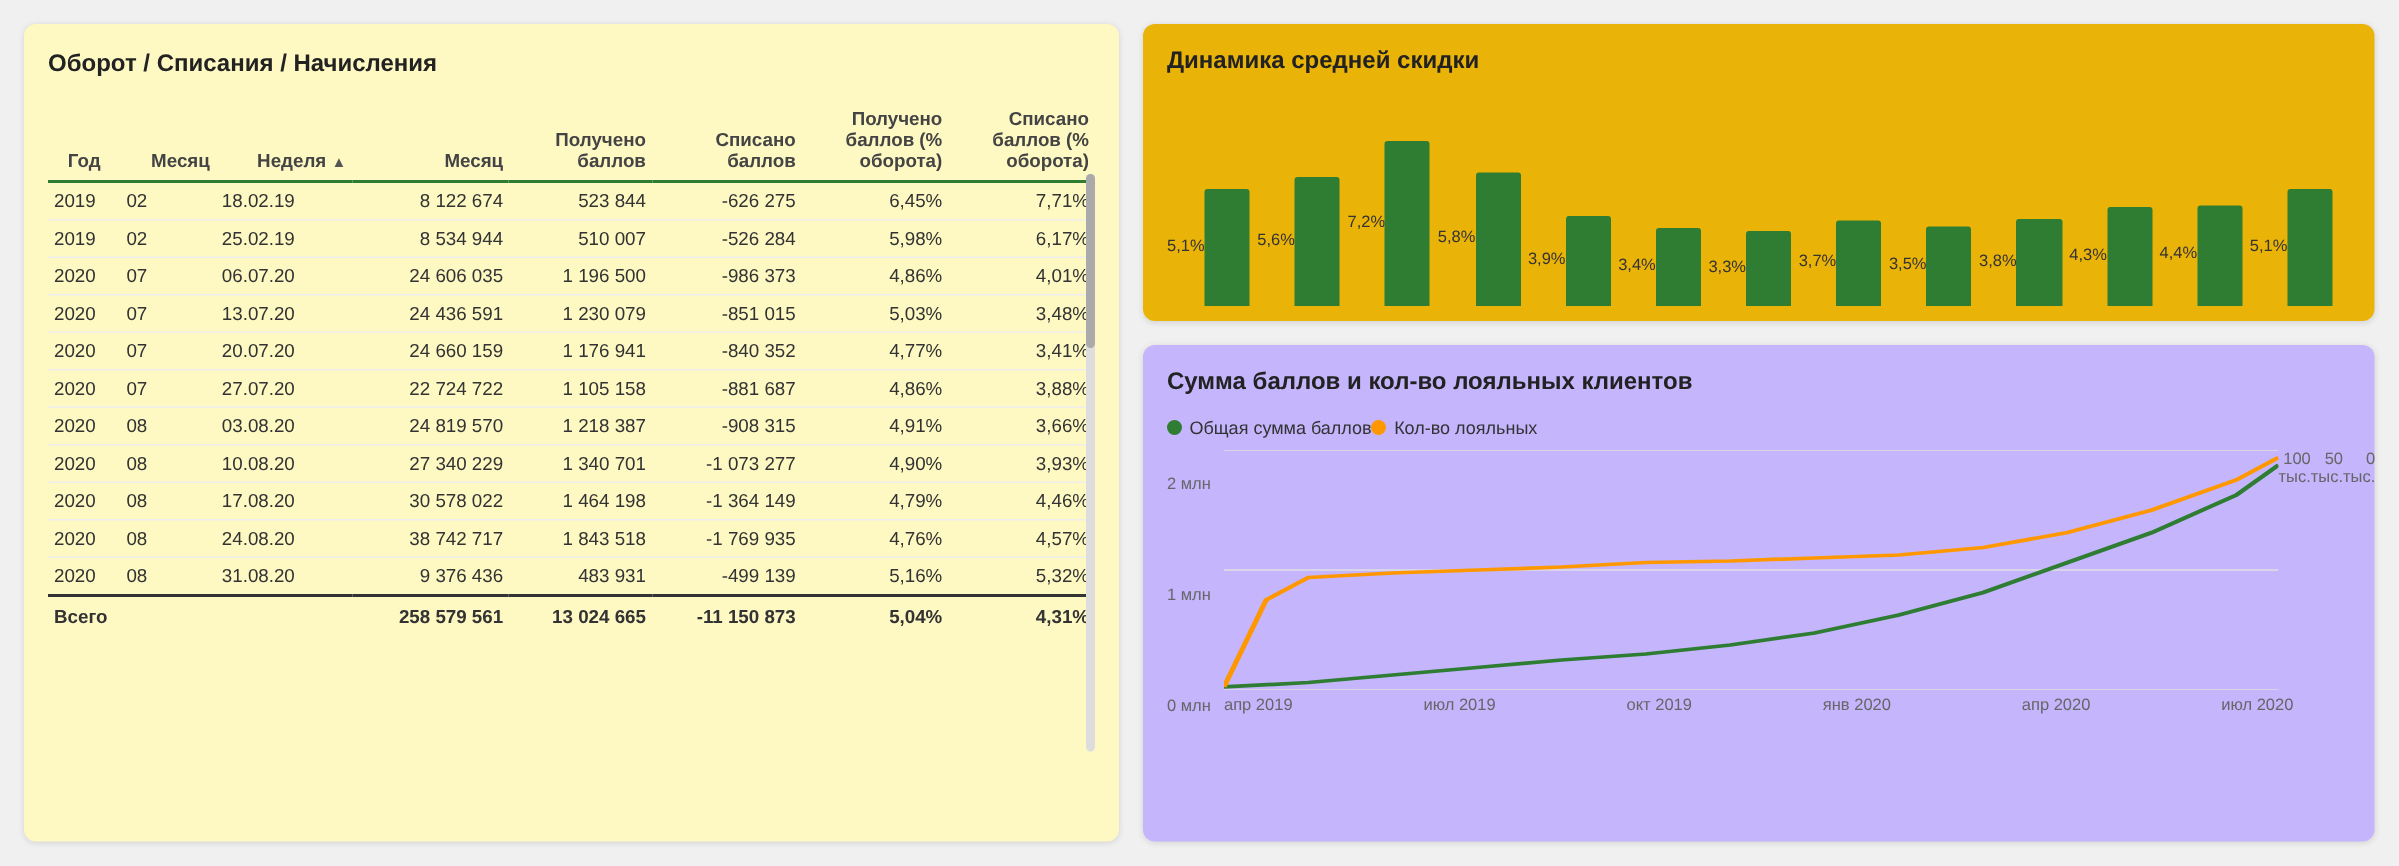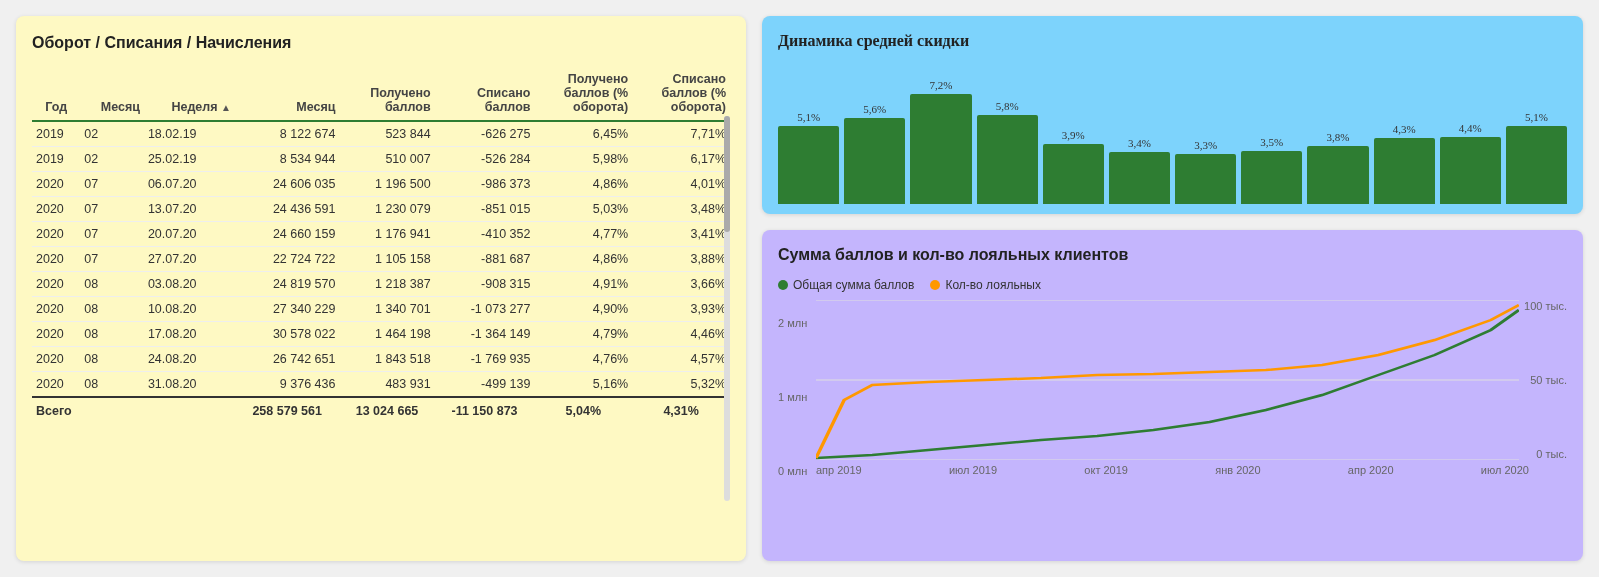--- a/index.html
+++ b/index.html
@@ -69,21 +69,21 @@
       color: #333;
     }
     tbody td.left { text-align: left; }
     tfoot tr {
       border-top: 2px solid #333;
       margin-top: 10px;
     }
     tfoot td {
       padding: 6px 4px;
       font-weight: 700;
-      text-align: center;
+      text-align: right;
       white-space: nowrap;
     }
     tfoot td.left { text-align: left; }
     .sort-arrow {
       display: inline-block;
       font-size: 10px;
       color: #555;
     }
     .scrollbar-indicator {
       position: absolute;
@@ -97,37 +97,36 @@
     .scrollbar-thumb {
       width: 6px;
       height: 30%;
       background: #aaa;
       border-radius: 3px;
       margin-top: 5%;
     }
 
     
     .chart-panel {
-      background: #7dd3fc;
+      background: #eab308;
       border-radius: 8px;
       box-shadow: 0 1px 4px rgba(0,0,0,0.12);
-      padding: 16px 16px 10px 16px;
+      padding: 16px 28px 10px 16px;
       flex: 0 0 auto;
-      font-family: Liberation Serif, serif;
     }
     .bar-chart {
       display: flex;
       align-items: flex-end;
       gap: 5px;
       height: 140px;
       margin-top: 10px;
     }
     .bar-col {
       display: flex;
-      flex-direction: column;
+      flex-direction: row;
       align-items: center;
       flex: 1;
     }
     .bar-label-top {
       font-size: 11px;
       color: #333;
       margin-bottom: 3px;
       font-weight: 500;
     }
     .bar-rect {
@@ -139,21 +138,20 @@
     
     .line-chart-panel {
       background: #c4b5fd;
       border-radius: 8px;
       box-shadow: 0 1px 4px rgba(0,0,0,0.12);
       padding: 16px 16px 10px 16px;
       flex: 1;
     }
     .legend {
       display: flex;
-      gap: 16px;
       margin-bottom: 8px;
       font-size: 12px;
     }
     .legend-item {
       display: flex;
       align-items: center;
       gap: 5px;
     }
     .legend-dot {
       width: 10px;
@@ -176,21 +174,21 @@
       font-size: 11px;
       color: #666;
       width: 38px;
     }
     .y-labels-right {
       position: absolute;
       right: 0;
       top: 0;
       height: 100%;
       display: flex;
-      flex-direction: column;
+      flex-direction: row;
       justify-content: space-between;
       font-size: 11px;
       color: #666;
       text-align: right;
       width: 48px;
     }
     .x-labels {
       display: flex;
       justify-content: space-between;
       font-size: 11px;
@@ -265,21 +263,21 @@
             <td>-851 015</td>
             <td>5,03%</td>
             <td>3,48%</td>
           </tr>
           <tr>
             <td class="left">2020</td>
             <td class="left">07</td>
             <td class="left">20.07.20</td>
             <td>24 660 159</td>
             <td>1 176 941</td>
-            <td>-410 352</td>
+            <td>-840 352</td>
             <td>4,77%</td>
             <td>3,41%</td>
           </tr>
           <tr>
             <td class="left">2020</td>
             <td class="left">07</td>
             <td class="left">27.07.20</td>
             <td>22 724 722</td>
             <td>1 105 158</td>
             <td>-881 687</td>
@@ -313,21 +311,21 @@
             <td>30 578 022</td>
             <td>1 464 198</td>
             <td>-1 364 149</td>
             <td>4,79%</td>
             <td>4,46%</td>
           </tr>
           <tr>
             <td class="left">2020</td>
             <td class="left">08</td>
             <td class="left">24.08.20</td>
-            <td>26 742 651</td>
+            <td>38 742 717</td>
             <td>1 843 518</td>
             <td>-1 769 935</td>
             <td>4,76%</td>
             <td>4,57%</td>
           </tr>
           <tr>
             <td class="left">2020</td>
             <td class="left">08</td>
             <td class="left">31.08.20</td>
             <td>9 376 436</td>
@@ -381,20 +379,24 @@
         </div>
         <div class="bar-col">
           <div class="bar-label-top">3,4%</div>
           <div class="bar-rect" style="height: 52px;"></div>
         </div>
         <div class="bar-col">
           <div class="bar-label-top">3,3%</div>
           <div class="bar-rect" style="height: 50px;"></div>
         </div>
         <div class="bar-col">
+          <div class="bar-label-top">3,7%</div>
+          <div class="bar-rect" style="height: 57px;"></div>
+        </div>
+        <div class="bar-col">
           <div class="bar-label-top">3,5%</div>
           <div class="bar-rect" style="height: 53px;"></div>
         </div>
         <div class="bar-col">
           <div class="bar-label-top">3,8%</div>
           <div class="bar-rect" style="height: 58px;"></div>
         </div>
         <div class="bar-col">
           <div class="bar-label-top">4,3%</div>
           <div class="bar-rect" style="height: 66px;"></div>

